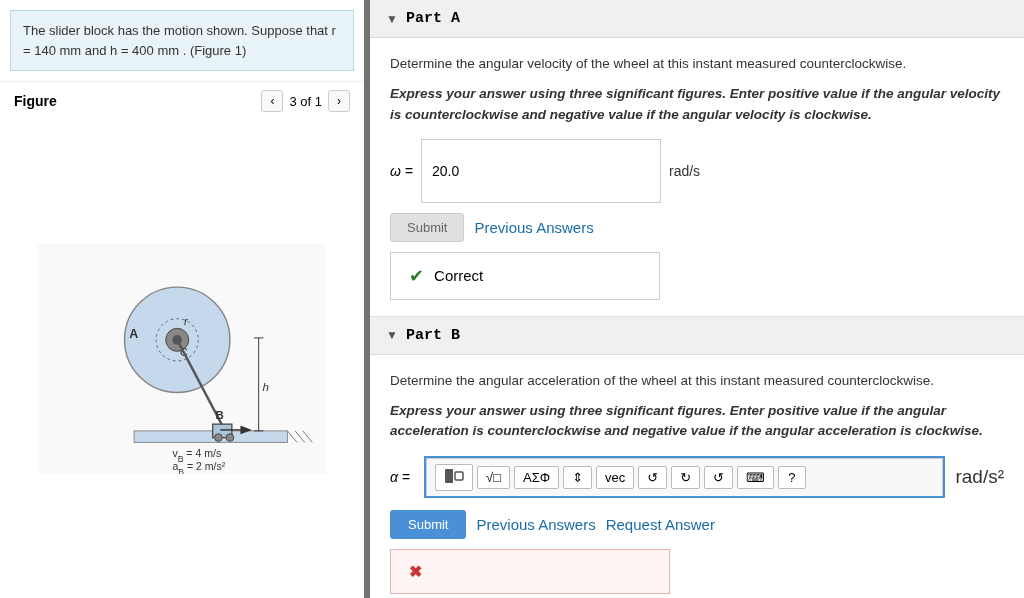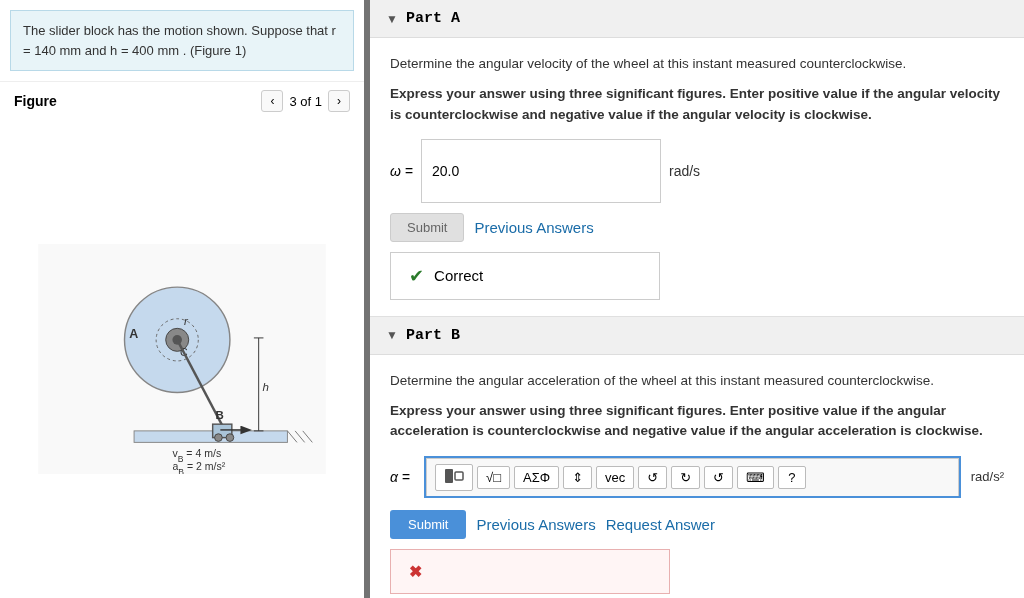--- a/index.html
+++ b/index.html
@@ -105,20 +105,21 @@
       color: #333;
       margin-bottom: 10px;
       line-height: 1.5;
     }
     .instruction-text {
       font-size: 13.5px;
       color: #333;
       margin-bottom: 14px;
       line-height: 1.5;
       font-weight: bold;
+      font-style: italic;
     }
 
     .answer-row {
       display: flex;
       align-items: center;
       gap: 8px;
       margin-bottom: 10px;
     }
     .answer-input {
       border: 1px solid #ccc;
@@ -384,21 +385,21 @@
             <button class="toolbar-btn">ΑΣΦ</button>
             <button class="toolbar-btn">⇕</button>
             <button class="toolbar-btn">vec</button>
             <button class="toolbar-btn">↺</button>
             <button class="toolbar-btn">↻</button>
             <button class="toolbar-btn">↺</button>
             <button class="toolbar-btn">⌨</button>
             <button class="toolbar-btn">?</button>
           </div>
         </div>
-        <span class="answer-unit" style="font-size:13px;text-align:right;">rad/s²</span>
+        <span class="answer-unit" style="font-size:19px;text-align:right;">rad/s²</span>
       </div>
 
       <div class="btn-row">
         <button class="submit-btn">Submit</button>
         <button class="link-btn">Previous Answers</button>
         <button class="link-btn">Request Answer</button>
       </div>
 
       <div class="incorrect-box">
         <span class="incorrect-x">✖</span>

